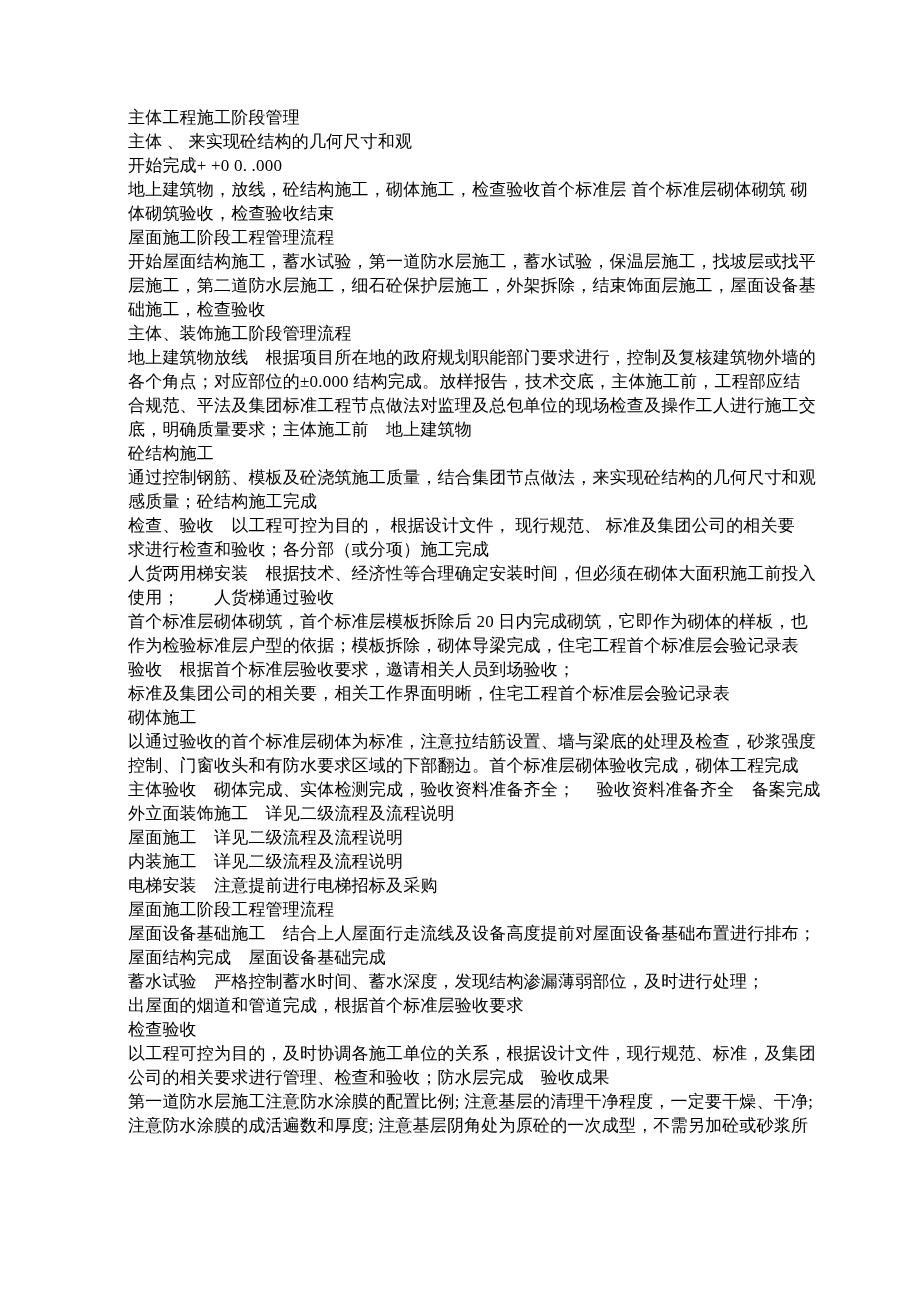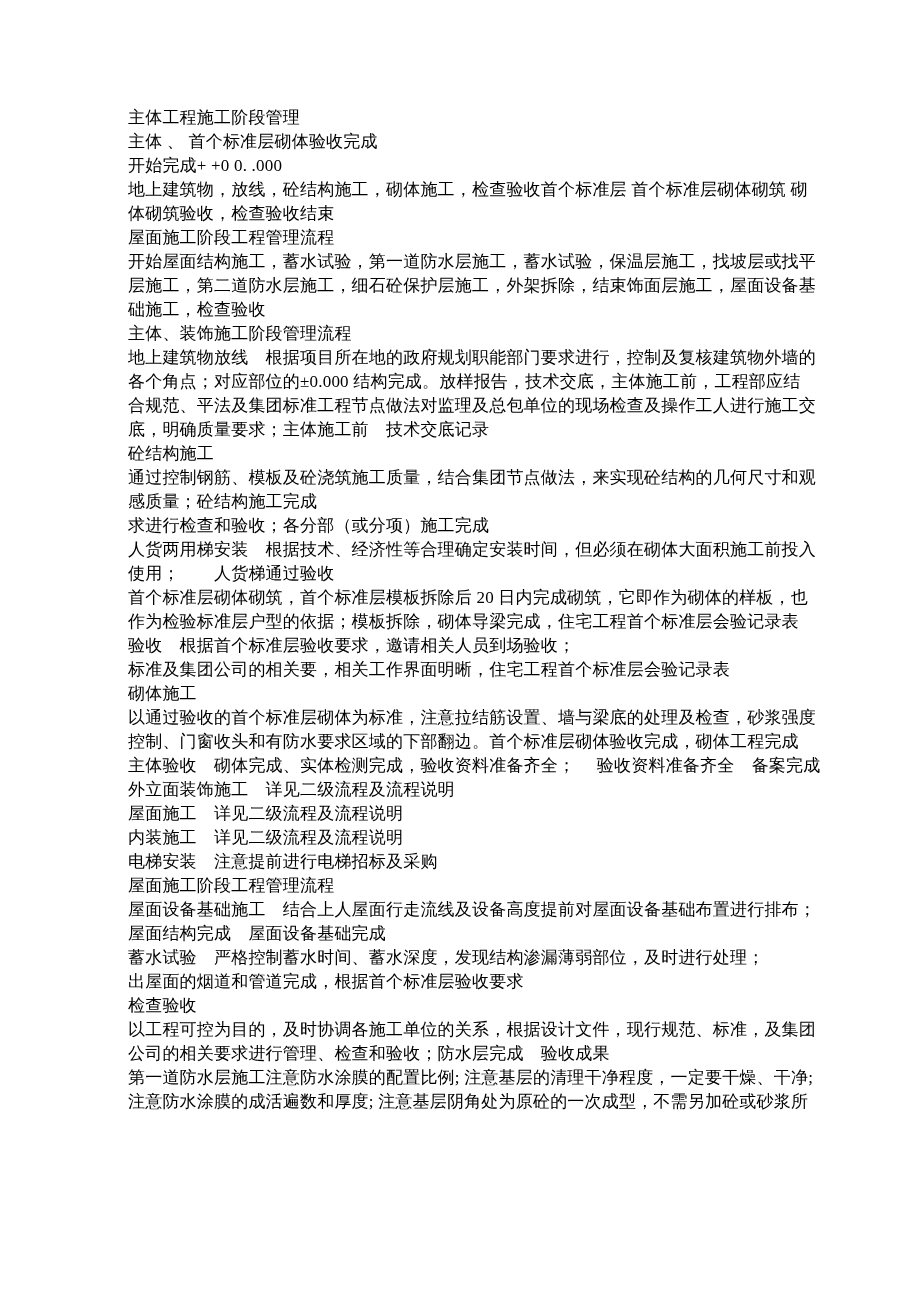--- a/index.html
+++ b/index.html
@@ -30,36 +30,37 @@
     height: 24px;
     overflow: visible;
   }
 </style>
 </head>
 <body>
 
 <div class="page">
   <div class="doc-body">
       <div class="line">主体工程施工阶段管理</div>
-      <div class="line">主体 、 首个标准层砌体验收完成</div>
+      <div class="line">主体 、 来实现砼结构的几何尺寸和观</div>
       <div class="line">开始完成+ +0 0. .000</div>
       <div class="line">地上建筑物，放线，砼结构施工，砌体施工，检查验收首个标准层 首个标准层砌体砌筑 砌</div>
       <div class="line">体砌筑验收，检查验收结束</div>
       <div class="line">屋面施工阶段工程管理流程</div>
       <div class="line">开始屋面结构施工，蓄水试验，第一道防水层施工，蓄水试验，保温层施工，找坡层或找平</div>
       <div class="line">层施工，第二道防水层施工，细石砼保护层施工，外架拆除，结束饰面层施工，屋面设备基</div>
       <div class="line">础施工，检查验收</div>
       <div class="line">主体、装饰施工阶段管理流程</div>
       <div class="line">地上建筑物放线　根据项目所在地的政府规划职能部门要求进行，控制及复核建筑物外墙的</div>
       <div class="line">各个角点；对应部位的±0.000 结构完成。放样报告，技术交底，主体施工前，工程部应结</div>
       <div class="line">合规范、平法及集团标准工程节点做法对监理及总包单位的现场检查及操作工人进行施工交</div>
-      <div class="line">底，明确质量要求；主体施工前　技术交底记录</div>
+      <div class="line">底，明确质量要求；主体施工前　地上建筑物</div>
       <div class="line">砼结构施工</div>
       <div class="line">通过控制钢筋、模板及砼浇筑施工质量，结合集团节点做法，来实现砼结构的几何尺寸和观</div>
       <div class="line">感质量；砼结构施工完成</div>
+      <div class="line">检查、验收　以工程可控为目的， 根据设计文件， 现行规范、 标准及集团公司的相关要</div>
       <div class="line">求进行检查和验收；各分部（或分项）施工完成</div>
       <div class="line">人货两用梯安装　根据技术、经济性等合理确定安装时间，但必须在砌体大面积施工前投入</div>
       <div class="line">使用；　　人货梯通过验收</div>
       <div class="line">首个标准层砌体砌筑，首个标准层模板拆除后 20 日内完成砌筑，它即作为砌体的样板，也</div>
       <div class="line">作为检验标准层户型的依据；模板拆除，砌体导梁完成，住宅工程首个标准层会验记录表</div>
       <div class="line">验收　根据首个标准层验收要求，邀请相关人员到场验收；</div>
       <div class="line">标准及集团公司的相关要，相关工作界面明晰，住宅工程首个标准层会验记录表</div>
       <div class="line">砌体施工</div>
       <div class="line">以通过验收的首个标准层砌体为标准，注意拉结筋设置、墙与梁底的处理及检查，砂浆强度</div>
       <div class="line">控制、门窗收头和有防水要求区域的下部翻边。首个标准层砌体验收完成，砌体工程完成</div>

